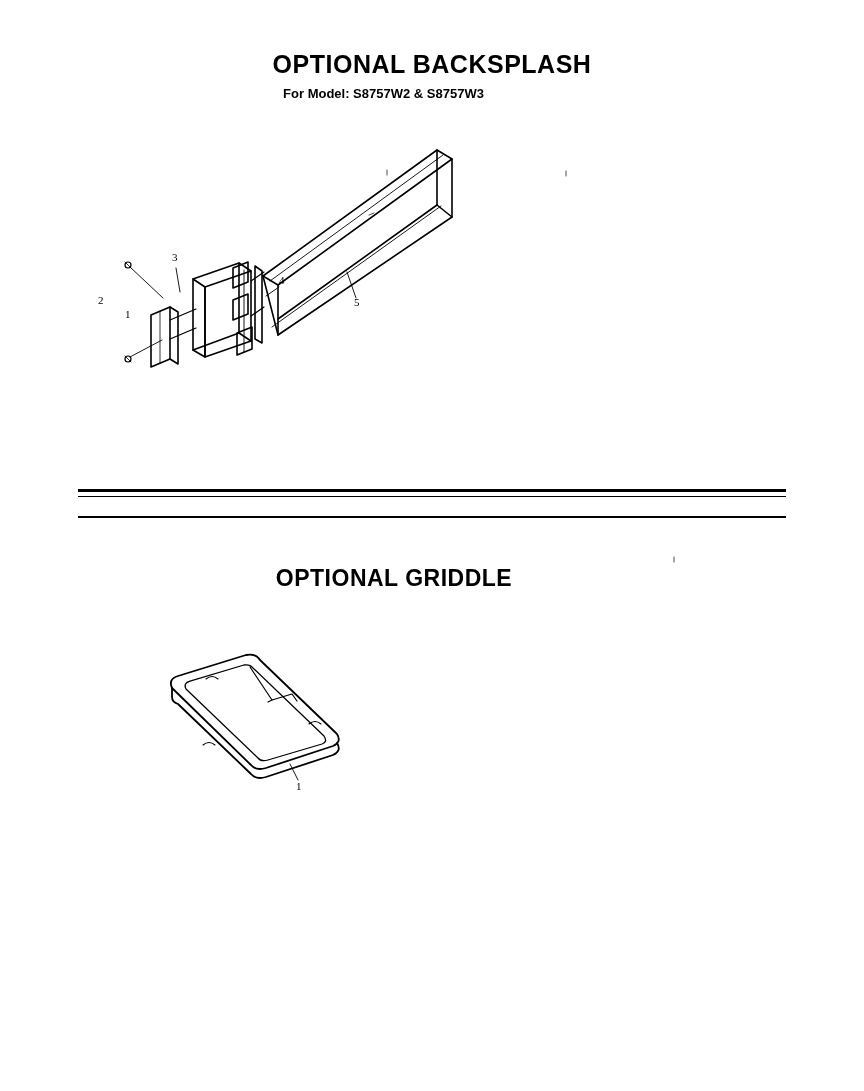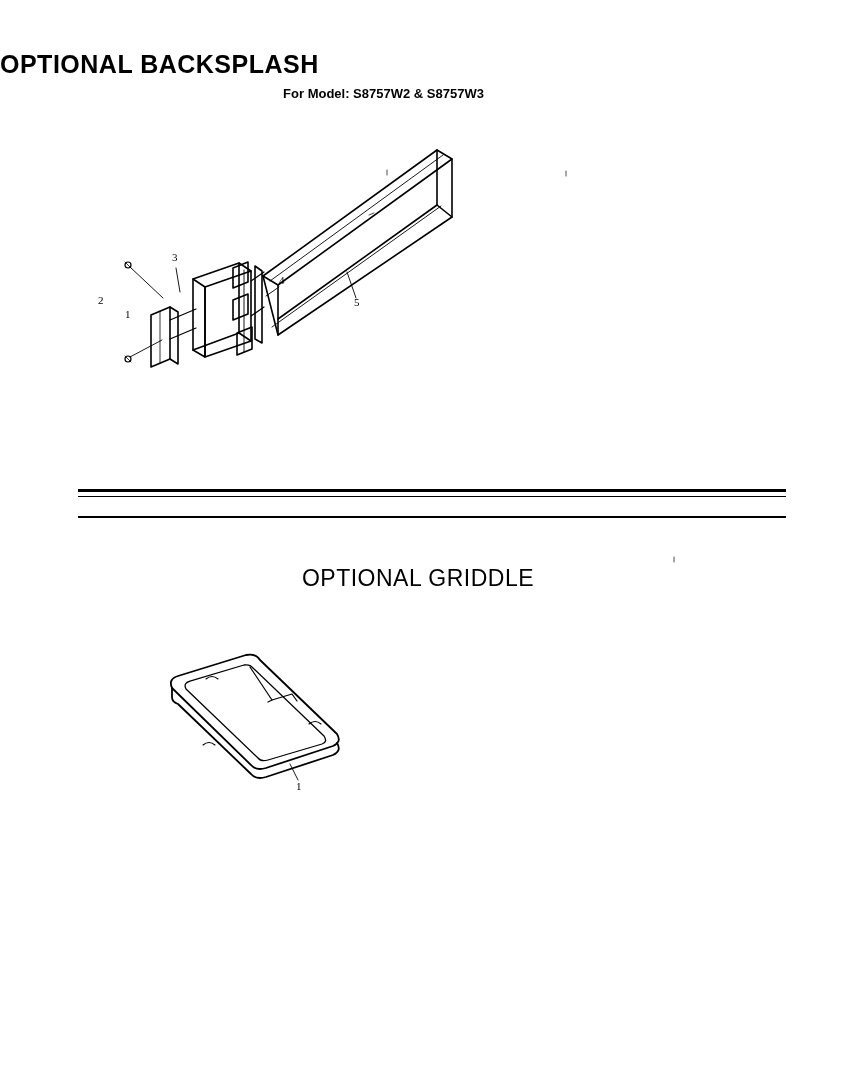--- a/index.html
+++ b/index.html
@@ -17,21 +17,21 @@
   }
   .page {
     position: absolute;
     inset: 0;
   }
   .title-main {
     position: absolute;
     top: 50px;
     left: 0;
     width: 864px;
-    text-align: left;
+    text-align: center;
     font-size: 25px;
     font-weight: bold;
     letter-spacing: 0.5px;
     font-family: "Liberation Sans", sans-serif;
   }
   .title-sub {
     position: absolute;
     top: 86px;
     left: 0;
     width: 767px;
@@ -40,24 +40,23 @@
     font-weight: bold;
     font-family: "Liberation Sans", sans-serif;
   }
   .title-griddle {
     position: absolute;
     top: 565px;
     left: 0;
     width: 788px;
     text-align: center;
     font-size: 23px;
-    font-weight: normal;
+    font-weight: bold;
     letter-spacing: 0.5px;
     font-family: "Liberation Sans", sans-serif;
-    margin-left: 24px;
   }
   .divider {
     position: absolute;
     left: 78px;
     width: 708px;
     background: #000000;
   }
   #divider-rule-1 { top: 489px; height: 3px; }
   #divider-rule-2 { top: 496px; height: 1px; }
   #divider-rule-3 { top: 516px; height: 2px; }

